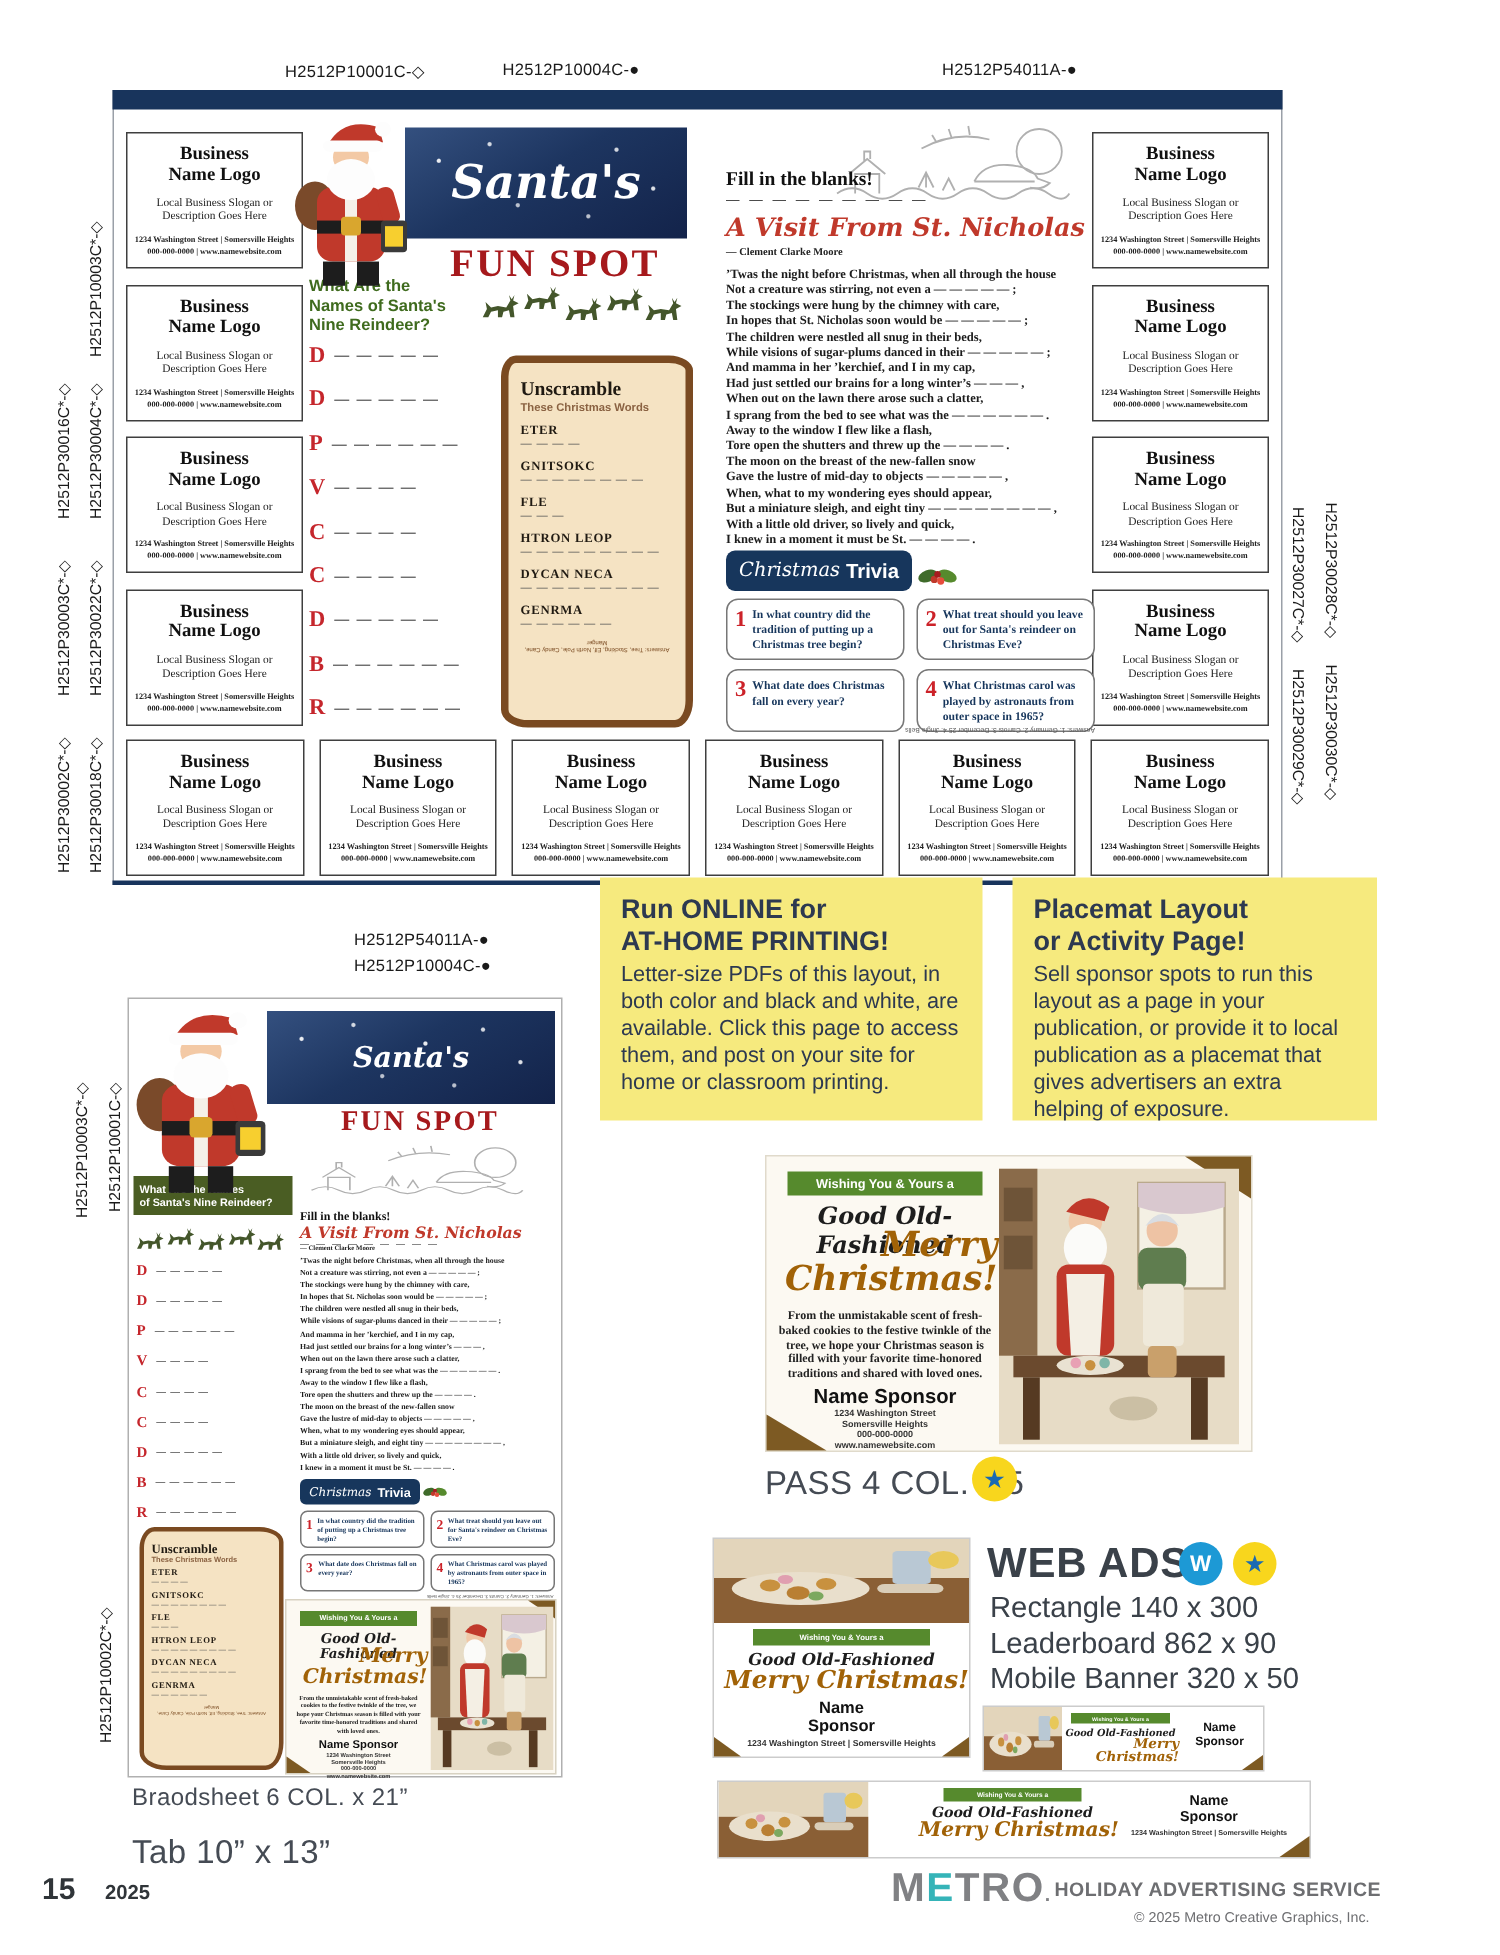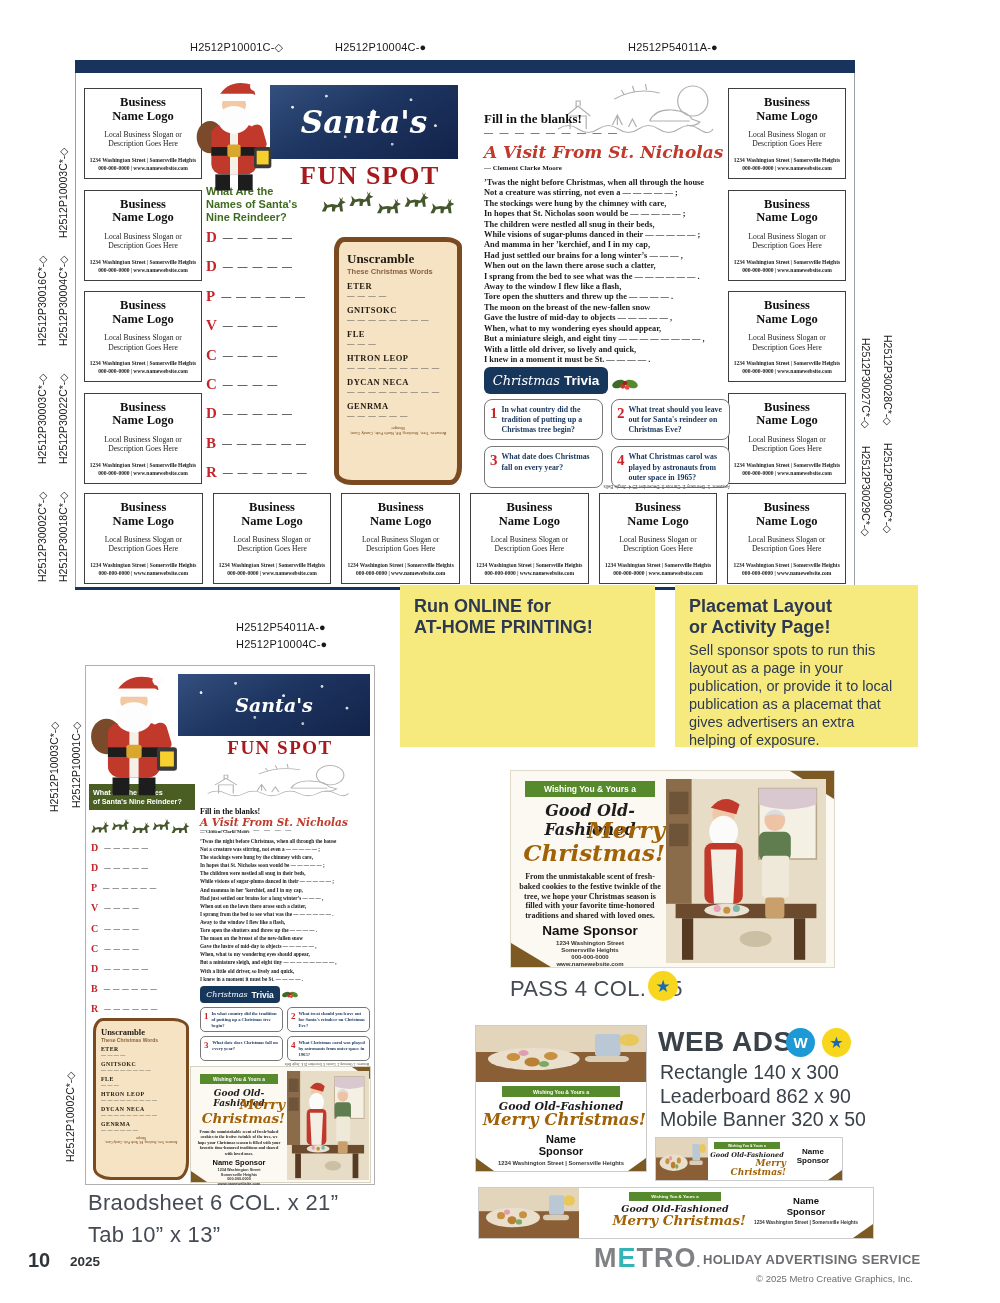--- a/index.html
+++ b/index.html
@@ -102,21 +102,21 @@
 .tcard { border:1px solid #777; border-radius:8px; background:#fff; display:flex; gap:4px; padding:5px 5px 4px 5px; align-items:flex-start; }
 .cane-num { font-family:"Liberation Serif",serif; font-weight:700; color:#cc2229; }
 .tq { font-family:"Liberation Serif",serif; font-weight:700; color:#17365c; }
 .dt-tcards .cane-num { font-size:15px; width:11px; }
 .dt-tcards .tq { font-size:7.8px; line-height:1.3; }
 .dt-tans { left:500px; top:423px; width:154px; font-size:4.5px; color:#555; transform:rotate(180deg); text-align:left; }
 
 
 .lbl { color:#454b54; letter-spacing:.3px; }
 .lbl-dt { left:75px; top:594px; font-size:20px; }
-.lbl-bs { left:88px; top:1190px; font-size:22px; }
+.lbl-bs { left:88px; top:1190px; font-size:16px; }
 .lbl-tab { left:88px; top:1222px; font-size:22px; }
 .lbl-pass { left:510px; top:976px; font-size:22px; }
 .callout { background:#f6ea7e; padding:11px 14px 8px; color:#2d3950; }
 .co1 { left:400px; top:585px; width:255px; height:162px; }
 .co2 { left:675px; top:585px; width:243px; height:162px; }
 .co-title { font-weight:800; font-size:18px; line-height:1.16; }
 .co-body { font-size:14.5px; line-height:1.24; margin-top:4px; }
 
 
 .bs { position:absolute; left:85px; top:665px; width:290px; height:520px; border:1px solid #b0b0b0; background:#fff; }
@@ -604,20 +604,21 @@
           <span class="cane-num">4</span>
           <span class="tq">What Christmas carol was played by astronauts from outer space in 1965?</span>
         </div>
       </div>
     <div class="abs dt-tans">Answers: 1. Germany 2. Carrots 3. December 25 4. Jingle Bells</div>
   </div>
 
 
   <div class="abs callout co1">
     <div class="co-title"><span>Run ONLINE for</span><br><span>AT-HOME PRINTING!</span></div>
+    <div class="co-body">Letter-size PDFs of this layout, in both color and black and white, are available. Click this page to access them, and post on your site for home or classroom printing.</div>
   </div>
   <div class="abs callout co2">
     <div class="co-title"><span>Placemat Layout</span><br><span>or Activity Page!</span></div>
     <div class="co-body">Sell sponsor spots to run this layout as a page in your publication, or provide it to local publication as a placemat that gives advertisers an extra helping of exposure.</div>
   </div>
 
   <span class="code code-m0">H2512P54011A-●</span>
   <span class="code code-m1">H2512P10004C-●</span>
   <span class="vcode up vc-b0">H2512P10003C*-◇</span>
   <span class="vcode up vc-b1">H2512P10001C-◇</span>
@@ -869,19 +870,19 @@
         <use href="#g-cookies" xlink:href="#g-cookies"></use>
       </svg>
     <div class="abs sp-banner lead-banner">Wishing You &amp; Yours a</div>
     <div class="abs sp-s1 script lead-s1">Good Old-Fashioned</div>
     <div class="abs sp-s2 script lead-s2">Merry Christmas!</div>
     <div class="abs sp-name lead-name"><span>Name</span><br><span>Sponsor</span></div>
     <div class="abs sp-addr lead-addr">1234 Washington Street | Somersville Heights</div>
     <div class="corner cbr"></div>
   </div>
 
-  <div class="abs pg-num">10</div>
+  <div class="abs pg-num">15</div>
   <div class="abs pg-year">2025</div>
   <div class="abs metro"><span>M</span><span class="e">E</span><span>TRO</span><span class="dot">.</span></div>
   <div class="abs service">HOLIDAY ADVERTISING SERVICE</div>
   <div class="abs copyright">© 2025 Metro Creative Graphics, Inc.</div>
 
 </div>
 
 </body></html>

